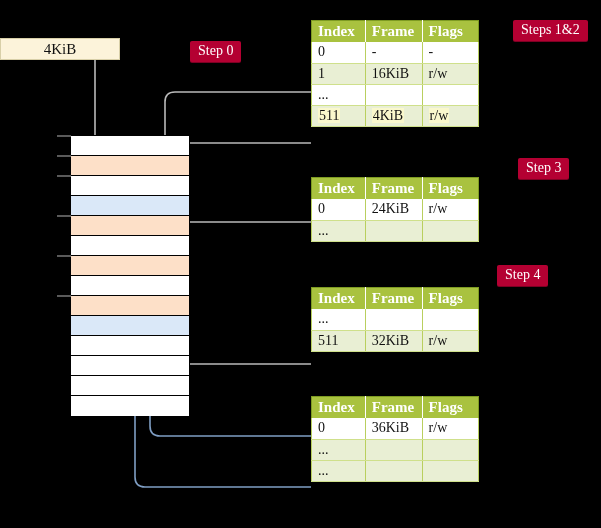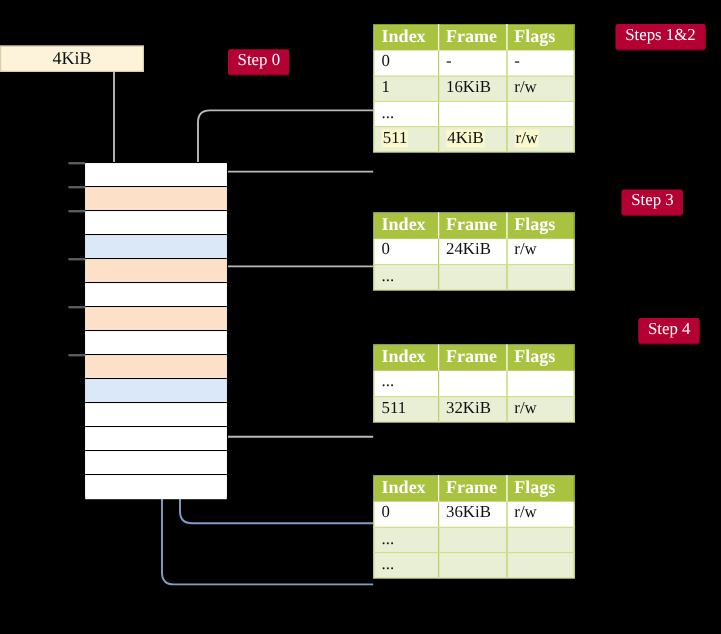--- a/index.html
+++ b/index.html
@@ -20,21 +20,21 @@
   
   .badge{
     background:#b40032;color:#fff;font-size:14px;
     padding:2px 8px 3px 8px;white-space:nowrap;
     border-radius:2px;box-shadow:0 1px 0 #7d0023;
     line-height:1.15;
   }
   #badge-step0{left:190px;top:41px;text-align:right;}
   #badge-steps12{left:513px;top:20px;}
   #badge-step3{left:518px;top:158px;}
-  #badge-step4{left:532px;top:265px;}
+  #badge-step4{left:497px;top:265px;}
 
   
   #memcol{left:70px;top:135px;width:120px;height:280px;
           border:1px solid #000;box-sizing:border-box;background:#fff;}
   #memcol .cell{height:20px;box-sizing:border-box;border-bottom:1px solid #000;}
   #memcol .cell:last-child{border-bottom:none;}
   .c-white{background:#ffffff;}
   .c-orange{background:#fde0c8;}
   .c-blue{background:#dae8f8;}
 

